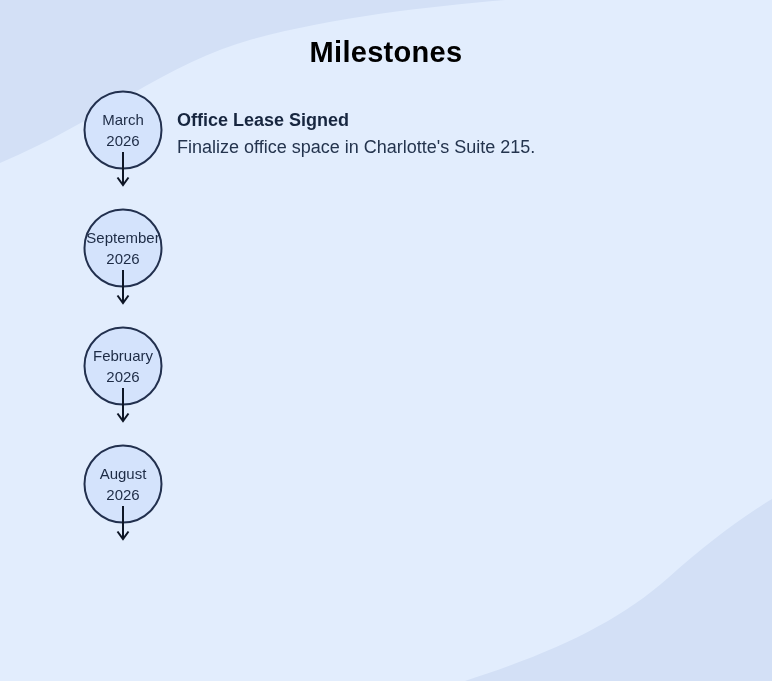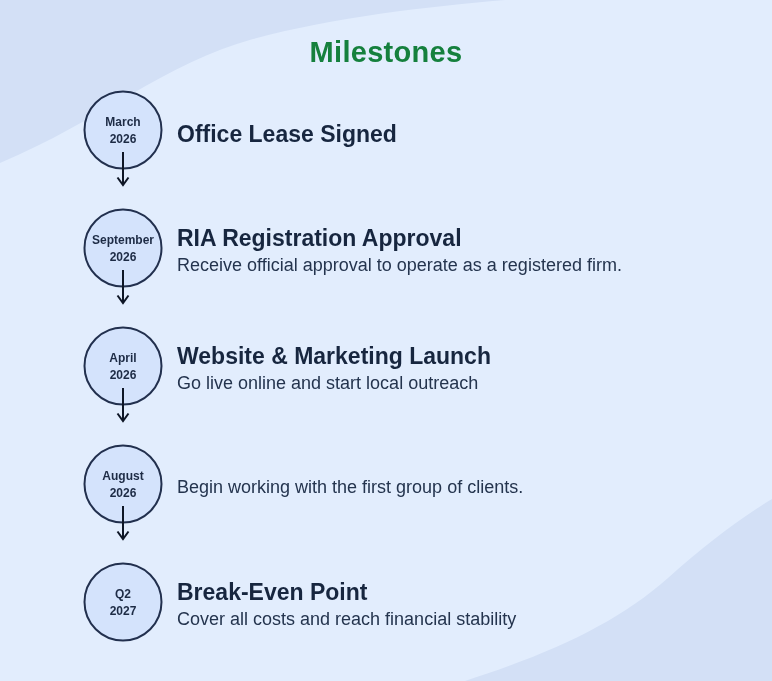--- a/index.html
+++ b/index.html
@@ -22,21 +22,21 @@
   .page-title {
     position: absolute;
     top: 36px;
     left: 0;
     width: 100%;
     margin: 0;
     text-align: center;
     font-size: 29px;
     font-weight: 700;
     letter-spacing: 0.3px;
-    color: #15803d;
+    color: #000000;
   }
   .timeline {
     position: absolute;
     top: 71px;
     left: 83px;
   }
   .row {
     position: relative;
     height: 118px;
     display: flex;
@@ -58,43 +58,43 @@
     border-radius: 50%;
     background: #d4e3fc;
     border: 2.5px solid #22304e;
     display: flex;
     flex-direction: column;
     align-items: center;
     justify-content: center;
     text-align: center;
   }
   .circle span {
-    font-size: 12px;
-    font-weight: 700;
+    font-size: 15px;
+    font-weight: 400;
     line-height: 1.35;
     color: #1d2b45;
   }
   .arrow {
     position: absolute;
     left: 32px;
     top: 80px;
     width: 16px;
     height: 37px;
   }
   .arrow path, .arrow line {
     stroke: #0e1626;
     stroke-width: 2;
     fill: none;
   }
   .text {
     padding-left: 14px;
     padding-top: 7px;
   }
   .item-title {
-    font-size: 23px;
+    font-size: 18px;
     font-weight: 700;
     line-height: 28px;
     color: #17263f;
     white-space: nowrap;
   }
   .item-desc {
     font-size: 18px;
     font-weight: 400;
     line-height: 27px;
     color: #24344e;
@@ -121,80 +121,60 @@
           <span>March</span>
           <span>2026</span>
         </div>
         <svg class="arrow" viewBox="0 0 16 37">
           <line x1="8" y1="1" x2="8" y2="33"></line>
           <path d="M2.5 26.5 L8 34 L13.5 26.5"></path>
         </svg>
       </div>
       <div class="text">
         <div class="item-title">Office Lease Signed</div>
+        <div class="item-desc">Finalize office space in Charlotte's Suite 215.</div>
       </div>
     </div>
 
     <div class="row">
       <div class="marker">
         <div class="circle">
           <span>September</span>
           <span>2026</span>
         </div>
         <svg class="arrow" viewBox="0 0 16 37">
           <line x1="8" y1="1" x2="8" y2="33"></line>
           <path d="M2.5 26.5 L8 34 L13.5 26.5"></path>
         </svg>
       </div>
-      <div class="text">
-        <div class="item-title">RIA Registration Approval</div>
-        <div class="item-desc">Receive official approval to operate as a registered firm.</div>
-      </div>
     </div>
 
     <div class="row">
       <div class="marker">
         <div class="circle">
-          <span>April</span>
+          <span>February</span>
           <span>2026</span>
         </div>
         <svg class="arrow" viewBox="0 0 16 37">
           <line x1="8" y1="1" x2="8" y2="33"></line>
           <path d="M2.5 26.5 L8 34 L13.5 26.5"></path>
         </svg>
-      </div>
-      <div class="text">
-        <div class="item-title">Website &amp; Marketing Launch</div>
-        <div class="item-desc">Go live online and start local outreach</div>
       </div>
     </div>
 
     <div class="row">
       <div class="marker">
         <div class="circle">
           <span>August</span>
           <span>2026</span>
         </div>
         <svg class="arrow" viewBox="0 0 16 37">
           <line x1="8" y1="1" x2="8" y2="33"></line>
           <path d="M2.5 26.5 L8 34 L13.5 26.5"></path>
         </svg>
       </div>
       <div class="text">
-        <div class="item-desc">Begin working with the first group of clients.</div>
       </div>
     </div>
 
-    <div class="row">
-      <div class="marker">
-        <div class="circle">
-          <span>Q2</span>
-          <span>2027</span>
-        </div>
-      </div>
-      <div class="text">
-        <div class="item-title">Break-Even Point</div>
-        <div class="item-desc">Cover all costs and reach financial stability</div>
-      </div>
-    </div>
 
   </div>
 </div>
 
 </body></html>

